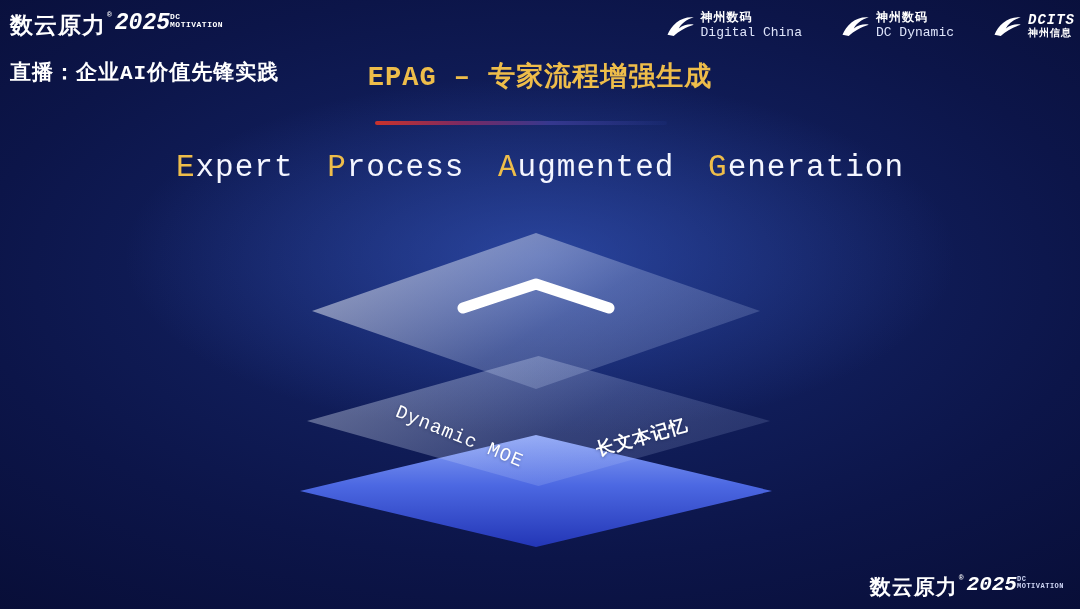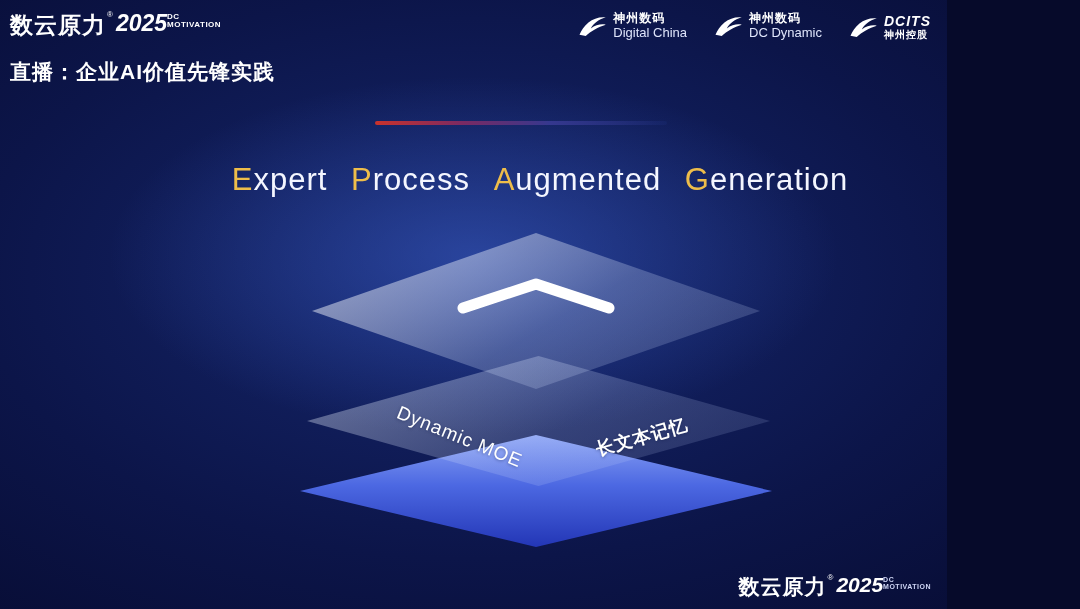--- a/index.html
+++ b/index.html
@@ -3,57 +3,58 @@
 <meta charset="utf-8">
 <style>
   * { margin:0; padding:0; box-sizing:border-box; }
   html,body { width:1080px; height:609px; }
   body {
     font-family:"Liberation Sans","DejaVu Sans",sans-serif;
     overflow:hidden;
     background:#060a2a;
   }
   .slide {
-    position:relative; width:947px; height:609px; overflow:hidden; color:#fff;
+    position:relative; width:1080px; height:609px; overflow:hidden; color:#fff;
     background:
       radial-gradient(ellipse 55% 42% at 50% 42%, rgba(58,92,196,0.55) 0%, rgba(40,70,170,0.0) 70%),
       radial-gradient(ellipse 95% 85% at 50% 45%, #16286f 0%, #0c1549 55%, #060a2e 100%);
+    font-family: Liberation Mono, monospace;
   }
 
   
   .brand { position:absolute; display:flex; align-items:flex-start; white-space:nowrap; }
   .brand .brand-name { font-weight:bold; letter-spacing:1px; }
   .brand sup { font-size:8px; margin:0 1px; }
   .brand .brand-year { font-weight:bold; font-style:italic; margin-left:2px; }
   .brand .brand-suffix { display:flex; flex-direction:column; margin-left:0; line-height:1.05; font-weight:bold; letter-spacing:0.5px; }
   .brand-top { left:10px; top:10px; font-size:23px; }
   .brand-top .brand-suffix { font-size:8px; margin-top:3px; }
   .brand-bottom { right:16px; bottom:8px; font-size:21px; }
   .brand-bottom .brand-suffix { font-size:7px; margin-top:3px; color:#cfd6f5; }
 
   .live-label { position:absolute; left:10px; top:58px; font-size:21px; font-weight:bold; letter-spacing:1px; }
 
   
-  .partners { position:absolute; right:16px; top:12px; display:flex; gap:26px; align-items:flex-end; }
+  .partners { position:absolute; right:5px; top:12px; display:flex; gap:38px; align-items:flex-start; }
   .partner { display:flex; align-items:center; gap:6px; }
   .partner .p-col { display:flex; flex-direction:column; line-height:1.15; }
   .partner .p-cn { font-size:12px; font-weight:bold; letter-spacing:1px; }
   .partner .p-en { font-size:13px; color:#dfe5fb; }
   .partner .p-primary { font-size:14px; font-weight:bold; font-style:italic; letter-spacing:1px; }
   .partner .p-secondary { font-size:10px; font-weight:bold; letter-spacing:1px; }
   .swoosh { width:30px; height:26px; flex:0 0 auto; }
 
   
   .epag-title { position:absolute; left:0; top:58px; width:1080px; text-align:center;
     font-size:27px; font-weight:bold; letter-spacing:1px; }
   .divider { position:absolute; left:375px; top:121px; width:292px; height:4px; border-radius:2px;
     background:linear-gradient(90deg, #c9322c 0%, #7a2a63 30%, #35388f 60%, rgba(35,60,150,0.15) 100%); }
   .subtitle { position:absolute; left:0; top:150px; width:1080px; text-align:center;
     font-size:31px; letter-spacing:1px; color:#f4f6ff; }
-  .subtitle .word { display:inline-block; margin:12px 7px; }
+  .subtitle .word { display:inline-block; margin:0 7px; }
 
   
   .stack { position:absolute; left:285px; top:228px; width:510px; height:340px; }
   .diamond { position:absolute; clip-path:polygon(50% 0, 100% 50%, 50% 100%, 0 50%); }
   .layer-top { left:27px; top:5px; width:448px; height:156px; z-index:3;
     background:linear-gradient(150deg, rgba(255,255,255,0.60) 0%, rgba(215,228,255,0.25) 55%, rgba(190,205,248,0.14) 100%);
   }
   .layer-mid { left:22px; top:128px; width:463px; height:130px; z-index:2;
     background:linear-gradient(150deg, rgba(240,246,255,0.42) 0%, rgba(200,214,250,0.20) 55%, rgba(175,192,244,0.12) 100%);
   }
@@ -107,25 +108,26 @@
         <span class="p-cn">神州数码</span>
         <span class="p-en">DC Dynamic</span>
       </span>
     </div>
     <div class="partner">
       <svg class="swoosh" viewBox="0 0 48 40">
         <path d="M4 34 C 10 18, 26 4, 46 6 C 34 10, 26 16, 22 24 C 30 18, 40 16, 46 18 C 34 22, 22 28, 14 36 Z" fill="#ffffff"></path>
       </svg>
       <span class="p-col">
         <span class="p-primary">DCITS</span>
-        <span class="p-secondary">神州控股</span>
+        <span class="p-secondary">神州信息</span>
       </span>
     </div>
   </div>
 
+  <div class="epag-title" style="color:#eebd4a;">EPAG – 专家流程增强生成</div>
 
   <div class="divider"></div>
 
   <div class="subtitle">
     <span class="word"><span style="color:#eebd4a;">E</span><span>xpert</span></span>
     <span class="word"><span style="color:#eebd4a;">P</span><span>rocess</span></span>
     <span class="word"><span style="color:#eebd4a;">A</span><span>ugmented</span></span>
     <span class="word"><span style="color:#eebd4a;">G</span><span>eneration</span></span>
   </div>
 

